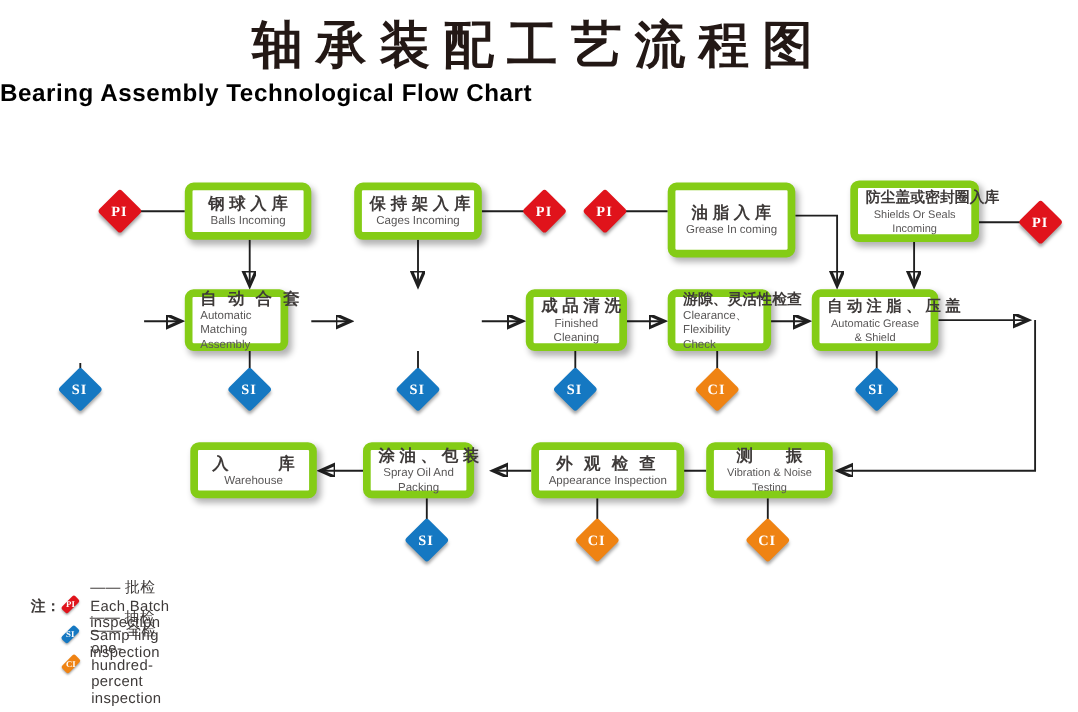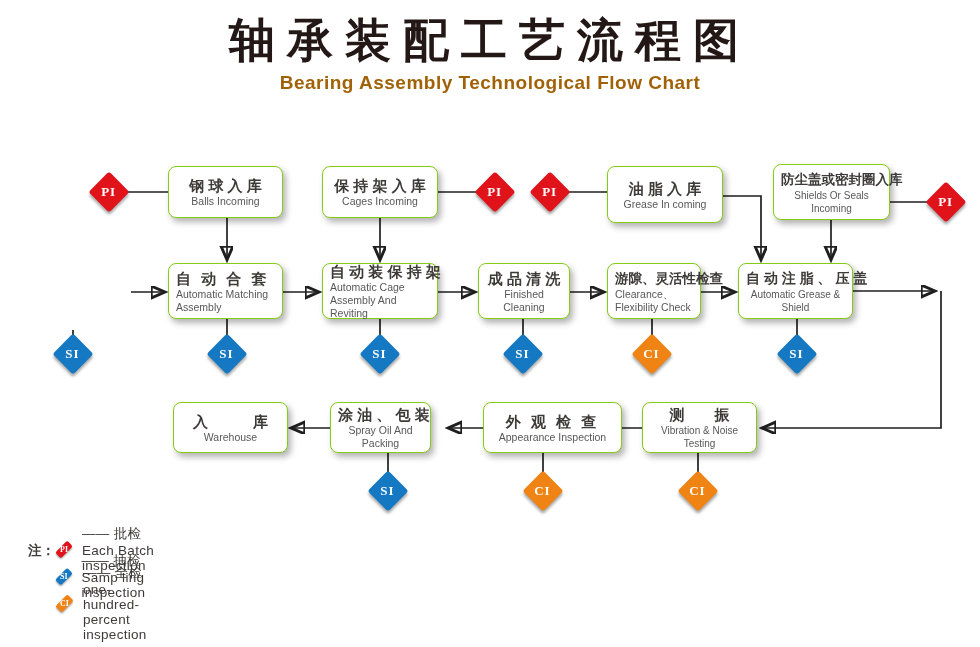--- a/index.html
+++ b/index.html
@@ -5,29 +5,29 @@
   html,body{margin:0;padding:0;background:#ffffff;}
   body{width:980px;height:647px;position:relative;overflow:hidden;
        font-family:"Liberation Sans", sans-serif;color:#3e3a39;}
 
   .canvas{position:absolute;left:0;top:0;width:980px;height:647px;}
 
   
   .title-zh{position:absolute;left:0;top:10px;width:980px;text-align:center;
     font-size:46px;font-weight:900;letter-spacing:12px;color:#231815;
     font-family:"Liberation Sans", sans-serif;}
-  .title-en{position:absolute;left:0;top:72px;width:980px;text-align:center;
-    font-size:19px;font-weight:bold;color:#a16207;letter-spacing:0.5px;}
+  .title-en{position:absolute;left:0;top:72px;width:980px;
+    font-size:22px;font-weight:bold;color:#000000;letter-spacing:0.5px;}
 
   
   svg.wires{position:absolute;left:0;top:0;width:980px;height:647px;}
   svg.wires path{fill:none;stroke:#1f1f1f;stroke-width:1.7;}
 
   
-  .node{position:absolute;background:#fff;border:1px solid #84cc16;border-radius:8px;
+  .node{position:absolute;background:#fff;border:7px solid #84cc16;border-radius:8px;
     box-shadow:3px 4px 6px rgba(0,0,0,.30);box-sizing:border-box;
     display:flex;flex-direction:column;justify-content:center;padding:3px 7px;}
   .node .zh{font-size:15px;font-weight:600;color:#3e3a39;line-height:19px;white-space:nowrap;}
   .node .en{font-size:10.5px;color:#595757;line-height:13px;}
   .node.center{text-align:center;}
   .node.left{text-align:left;}
   .zh-s{font-size:13.5px !important;letter-spacing:0 !important;}
   .zh-sp{letter-spacing:3px;}
 
   
@@ -102,38 +102,33 @@
   </svg>
 
   <div class="node center" style="left:168px;top:166px;width:115px;height:52px;">
     <div class="zh">钢 球 入 库</div>
     <div class="en">Balls Incoming</div>
   </div>
   <div class="node center" style="left:322px;top:166px;width:116px;height:52px;">
     <div class="zh">保 持 架 入 库</div>
     <div class="en">Cages Incoming</div>
   </div>
-  <div class="node center" style="left:607px;top:166px;width:116px;height:57px;align-items:center;">
+  <div class="node center" style="left:607px;top:166px;width:116px;height:68px;align-items:center;">
     <div class="zh">油 脂 入 库</div>
     <div class="en">Grease In coming</div>
   </div>
   <div class="node center" style="left:773px;top:164px;width:117px;height:56px;">
     <div class="zh zh-s">防尘盖或密封圈入库</div>
     <div class="en" style="font-size:10px;">Shields Or Seals Incoming</div>
   </div>
 
-  <div class="node left" style="left:168px;top:263px;width:115px;height:56px;">
+  <div class="node left" style="left:168px;top:263px;width:94px;height:56px;">
     <div class="zh zh-sp">自 动 合 套</div>
     <div class="en">Automatic Matching</div>
     <div class="en">Assembly</div>
-  </div>
-  <div class="node left" style="left:322px;top:263px;width:116px;height:56px;">
-    <div class="zh">自 动 装 保 持 架</div>
-    <div class="en">Automatic Cage</div>
-    <div class="en">Assembly And Reviting</div>
   </div>
   <div class="node center" style="left:478px;top:263px;width:92px;height:56px;">
     <div class="zh">成 品 清 洗</div>
     <div class="en">Finished Cleaning</div>
   </div>
   <div class="node left" style="left:607px;top:263px;width:94px;height:56px;">
     <div class="zh zh-s">游隙、灵活性检查</div>
     <div class="en">Clearance、</div>
     <div class="en">Flexibility Check</div>
   </div>

